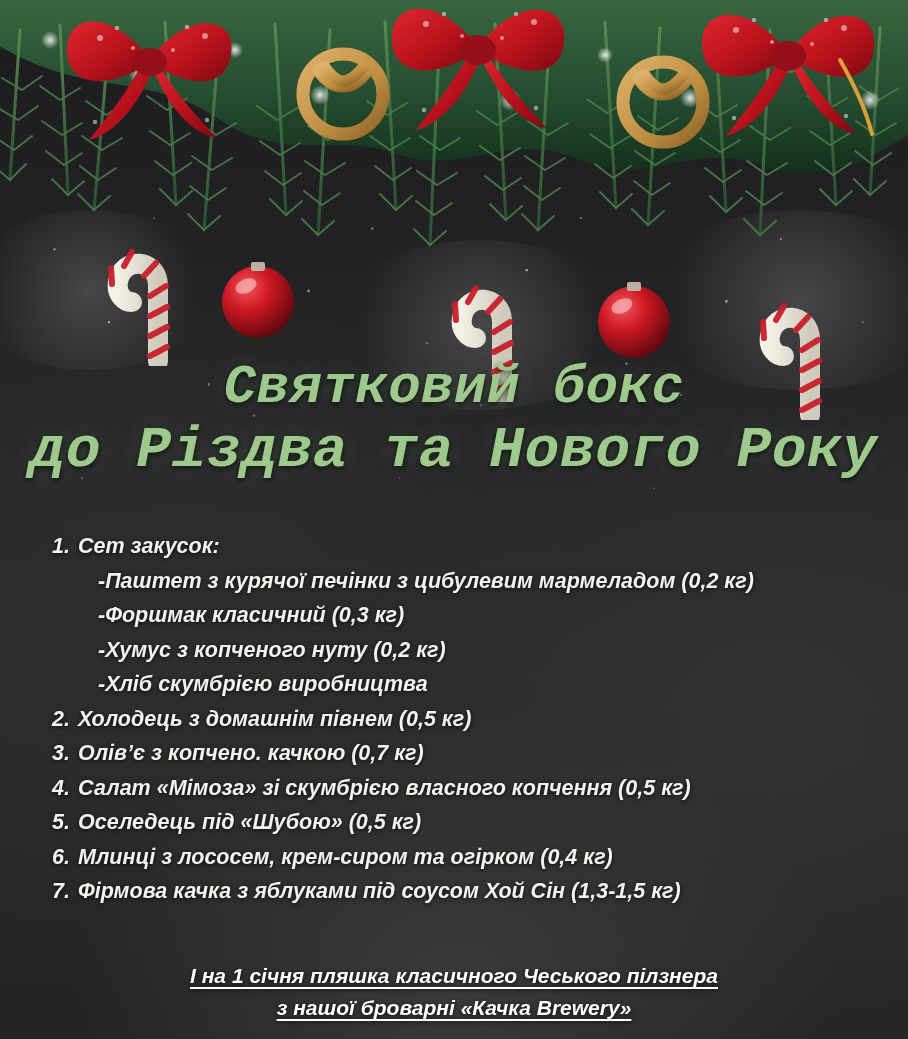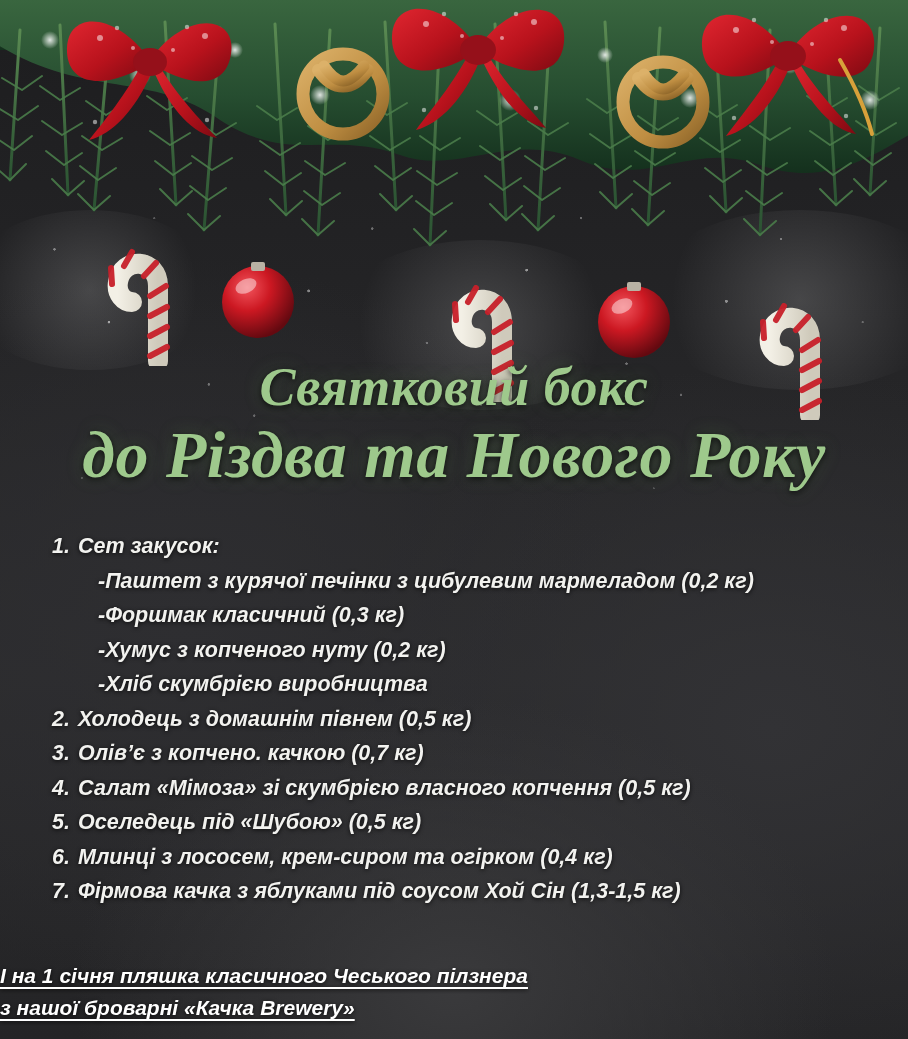--- a/index.html
+++ b/index.html
@@ -73,30 +73,30 @@
   .candy { position: absolute; pointer-events: none; }
   .pretzel { position: absolute; pointer-events: none; }
 
   
   .headline {
     position: absolute;
     left: 0;
     right: 0;
     top: 360px;
     text-align: center;
-    font-family: Liberation Serif, serif;
+    font-family: Liberation Mono, monospace;
     font-style: italic;
     font-weight: 700;
     color: #9ec98c;
     text-shadow: 0 2px 6px rgba(0,0,0,.75), 0 0 18px rgba(120,180,100,.25);
     line-height: 1.02;
     letter-spacing: .5px;
   }
   .headline .l1 { display: block; font-size: 54px; }
-  .headline .l2 { display: block; font-size: 66px; margin-top: 6px; }
+  .headline .l2 { display: block; font-size: 58px; margin-top: 6px; }
 
   
   .list {
     position: absolute;
     left: 40px;
     right: 30px;
     top: 536px;
     color: #f2f2ef;
     font-style: italic;
     font-weight: 700;
@@ -119,21 +119,21 @@
   .sub {
     margin-left: 58px;
     margin-bottom: 13px;
   }
 
   .footer {
     position: absolute;
     left: 0;
     right: 0;
     bottom: 14px;
-    text-align: left;
+    text-align: center;
     color: #ffffff;
     font-style: italic;
     font-weight: 700;
     font-size: 21px;
     line-height: 1.55;
     text-shadow: 0 1px 4px rgba(0,0,0,.8);
   }
   .footer span {
     display: block;
     text-decoration: underline;

